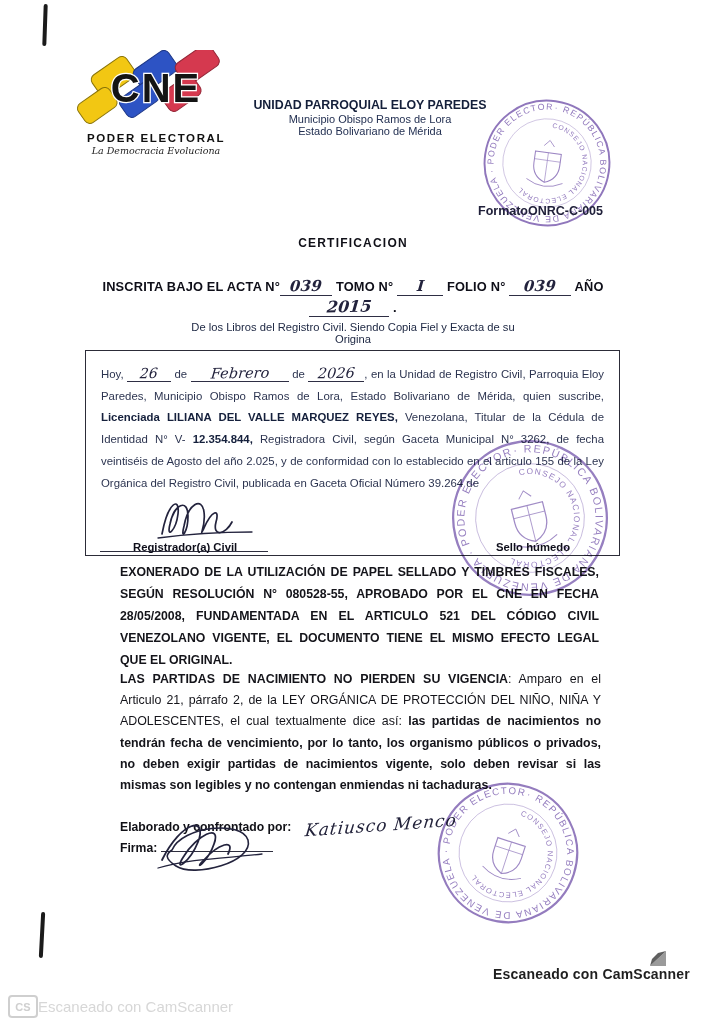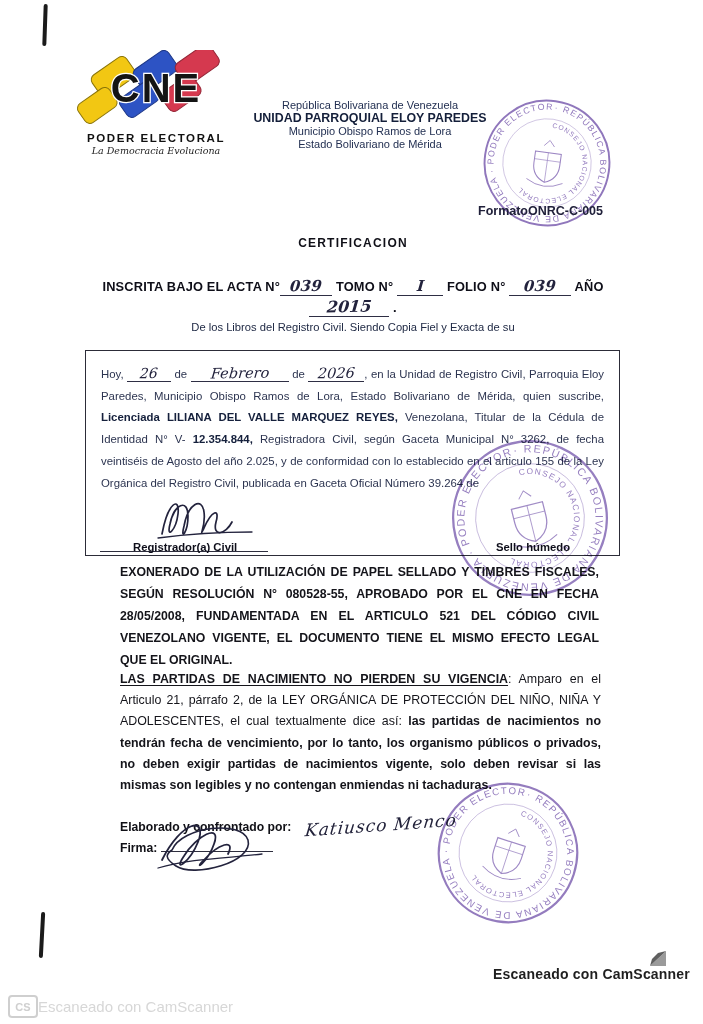--- a/index.html
+++ b/index.html
@@ -44,21 +44,21 @@
   .registrar-label{position:absolute;left:133px;top:541px;font-weight:bold;font-size:11.3px;color:#0e0e1a;z-index:4;}
   .seal-label{position:absolute;left:496px;top:541px;font-weight:bold;font-size:11.3px;color:#0e0e1a;z-index:7;}
 
   .sig-svg{position:absolute;z-index:5;}
   .sig-svg path{fill:none;stroke:#23233d;stroke-linecap:round;}
 
   .exonerado{position:absolute;left:120px;top:561px;width:479px;text-align:justify;
              font-weight:bold;font-size:12.3px;line-height:22.1px;color:#14141a;}
   .partidas{position:absolute;left:120px;top:669px;width:481px;text-align:justify;
             font-size:12.4px;line-height:21.2px;color:#14141a;}
-  .partidas .lead{font-weight:bold;text-decoration:underline;text-underline-offset:2px;}
+  .partidas .lead{font-weight:bold;text-underline-offset:2px;}
   .partidas .tail{font-weight:bold;}
 
   .elaborado-row{position:absolute;left:120px;top:815px;font-weight:bold;font-size:12.2px;color:#101016;}
   .elaborado-name{font-family:"DejaVu Serif",serif;font-style:italic;font-weight:normal;
                   font-size:17px;color:#22223a;display:inline-block;margin-left:14px;
                   transform:rotate(-4deg) skewX(-10deg);letter-spacing:1px;}
   .firma-row{position:absolute;left:120px;top:839px;font-weight:bold;font-size:12.2px;color:#101016;}
   .firma-blank{display:inline-block;width:112px;border-bottom:1.4px solid #2e2e3e;height:12px;margin-left:4px;}
 
   
@@ -87,21 +87,20 @@
         <rect x="50" y="38" width="38" height="23" rx="6" fill="#2d53c4" stroke="#1d3787" stroke-width="1" transform="rotate(-35 69 49)"></rect>
         <rect x="92" y="32" width="38" height="23" rx="6" fill="#d5394f" stroke="#952536" stroke-width="1" transform="rotate(-35 111 43)"></rect>
         <text x="86" y="52" text-anchor="middle" font-family="Liberation Sans, sans-serif" font-size="40" font-weight="bold" fill="#141414" stroke="#ffffff" stroke-width="2.5" paint-order="stroke" letter-spacing="2">CNE</text>
       </g>
     </svg>
     <div class="logo-tag1">PODER ELECTORAL</div>
     <div class="logo-tag2">La Democracia Evoluciona</div>
   </div>
 
   <div class="org-block">
-    <div>República Bolivariana de Venezuela</div>
     <div class="org-bold">UNIDAD PARROQUIAL ELOY PAREDES</div>
     <div>Municipio Obispo Ramos de Lora</div>
     <div>Estado Bolivariano de Mérida</div>
   </div>
 
   <div class="stamp" style="left:482px;top:98px;width:130px;height:130px;opacity:.85;transform:rotate(8deg);">
     <svg viewBox="0 0 200 200">
       <circle cx="100" cy="100" r="96" fill="none" stroke="currentColor" stroke-width="3"></circle>
       <circle cx="100" cy="100" r="68" fill="none" stroke="currentColor" stroke-width="1" opacity=".6"></circle>
       <defs>
@@ -135,20 +134,21 @@
     <span class="blank" style="width:62px;"><span class="hand" style="font-size:15px;">039</span></span>
     <span>AÑO</span>
   </div>
 
   <div class="center-line acta-year-line">
     <span class="blank" style="width:80px;"><span class="hand" style="font-size:16px;">2015</span></span>
     <span>.</span>
   </div>
 
   <div class="center-line copy1">De los Libros del Registro Civil. Siendo Copia Fiel y Exacta de su</div>
+  <div class="center-line copy2">Origina</div>
 
   <div class="act-box">
     <p class="act-par">
       <span>Hoy,</span>
       <span class="blank" style="width:44px;"><span class="hand" style="font-size:14px;">26</span></span>
       <span>de</span>
       <span class="blank" style="width:98px;"><span class="hand" style="font-size:14.5px;">Febrero</span></span>
       <span>de</span>
       <span class="blank" style="width:56px;"><span class="hand" style="font-size:14.5px;">2026</span></span><span>, en la Unidad de Registro Civil, Parroquia Eloy Paredes, Municipio Obispo Ramos de Lora, Estado Bolivariano de Mérida, quien suscribe, </span><b>Licenciada LILIANA DEL VALLE MARQUEZ REYES,</b><span> Venezolana, Titular de la Cédula de Identidad N° V- </span><b>12.354.844,</b><span> Registradora Civil, según Gaceta Municipal N° 3262, de fecha veintiséis de Agosto del año 2.025, y de conformidad con lo establecido en el articulo 155 de la Ley Orgánica del Registro Civil, publicada en Gaceta Oficial Número 39.264 de</span>
     </p>

